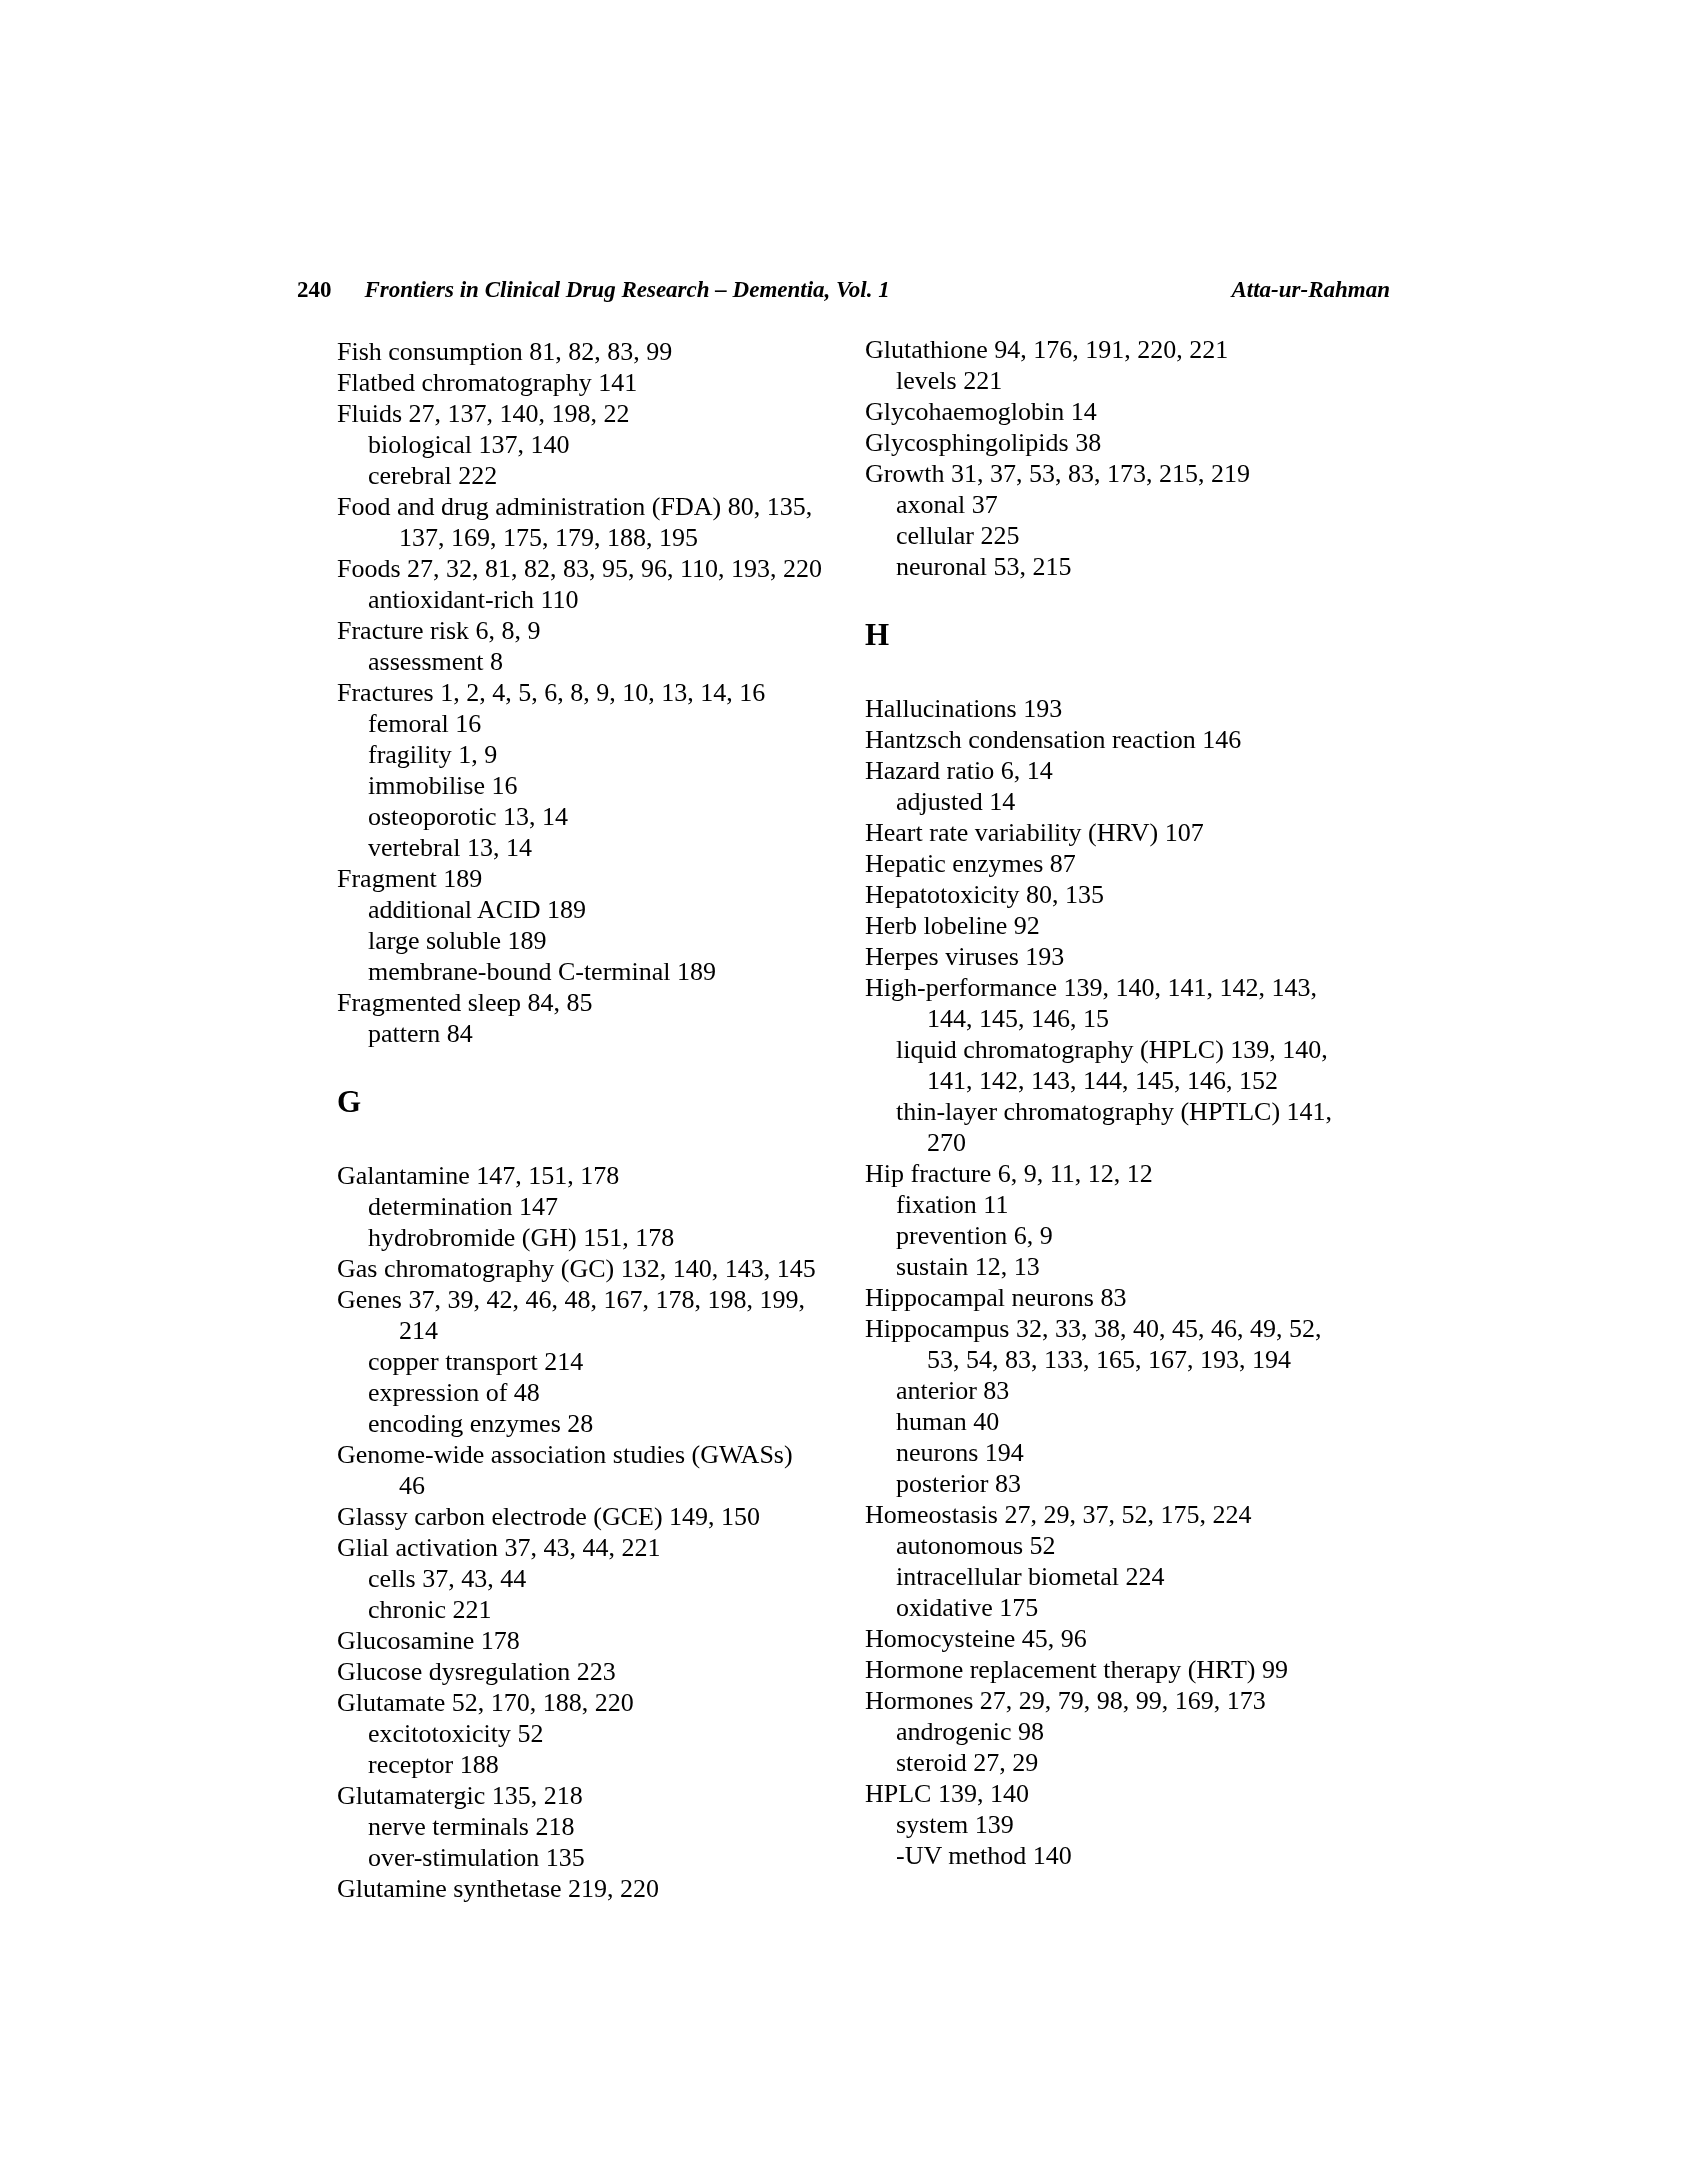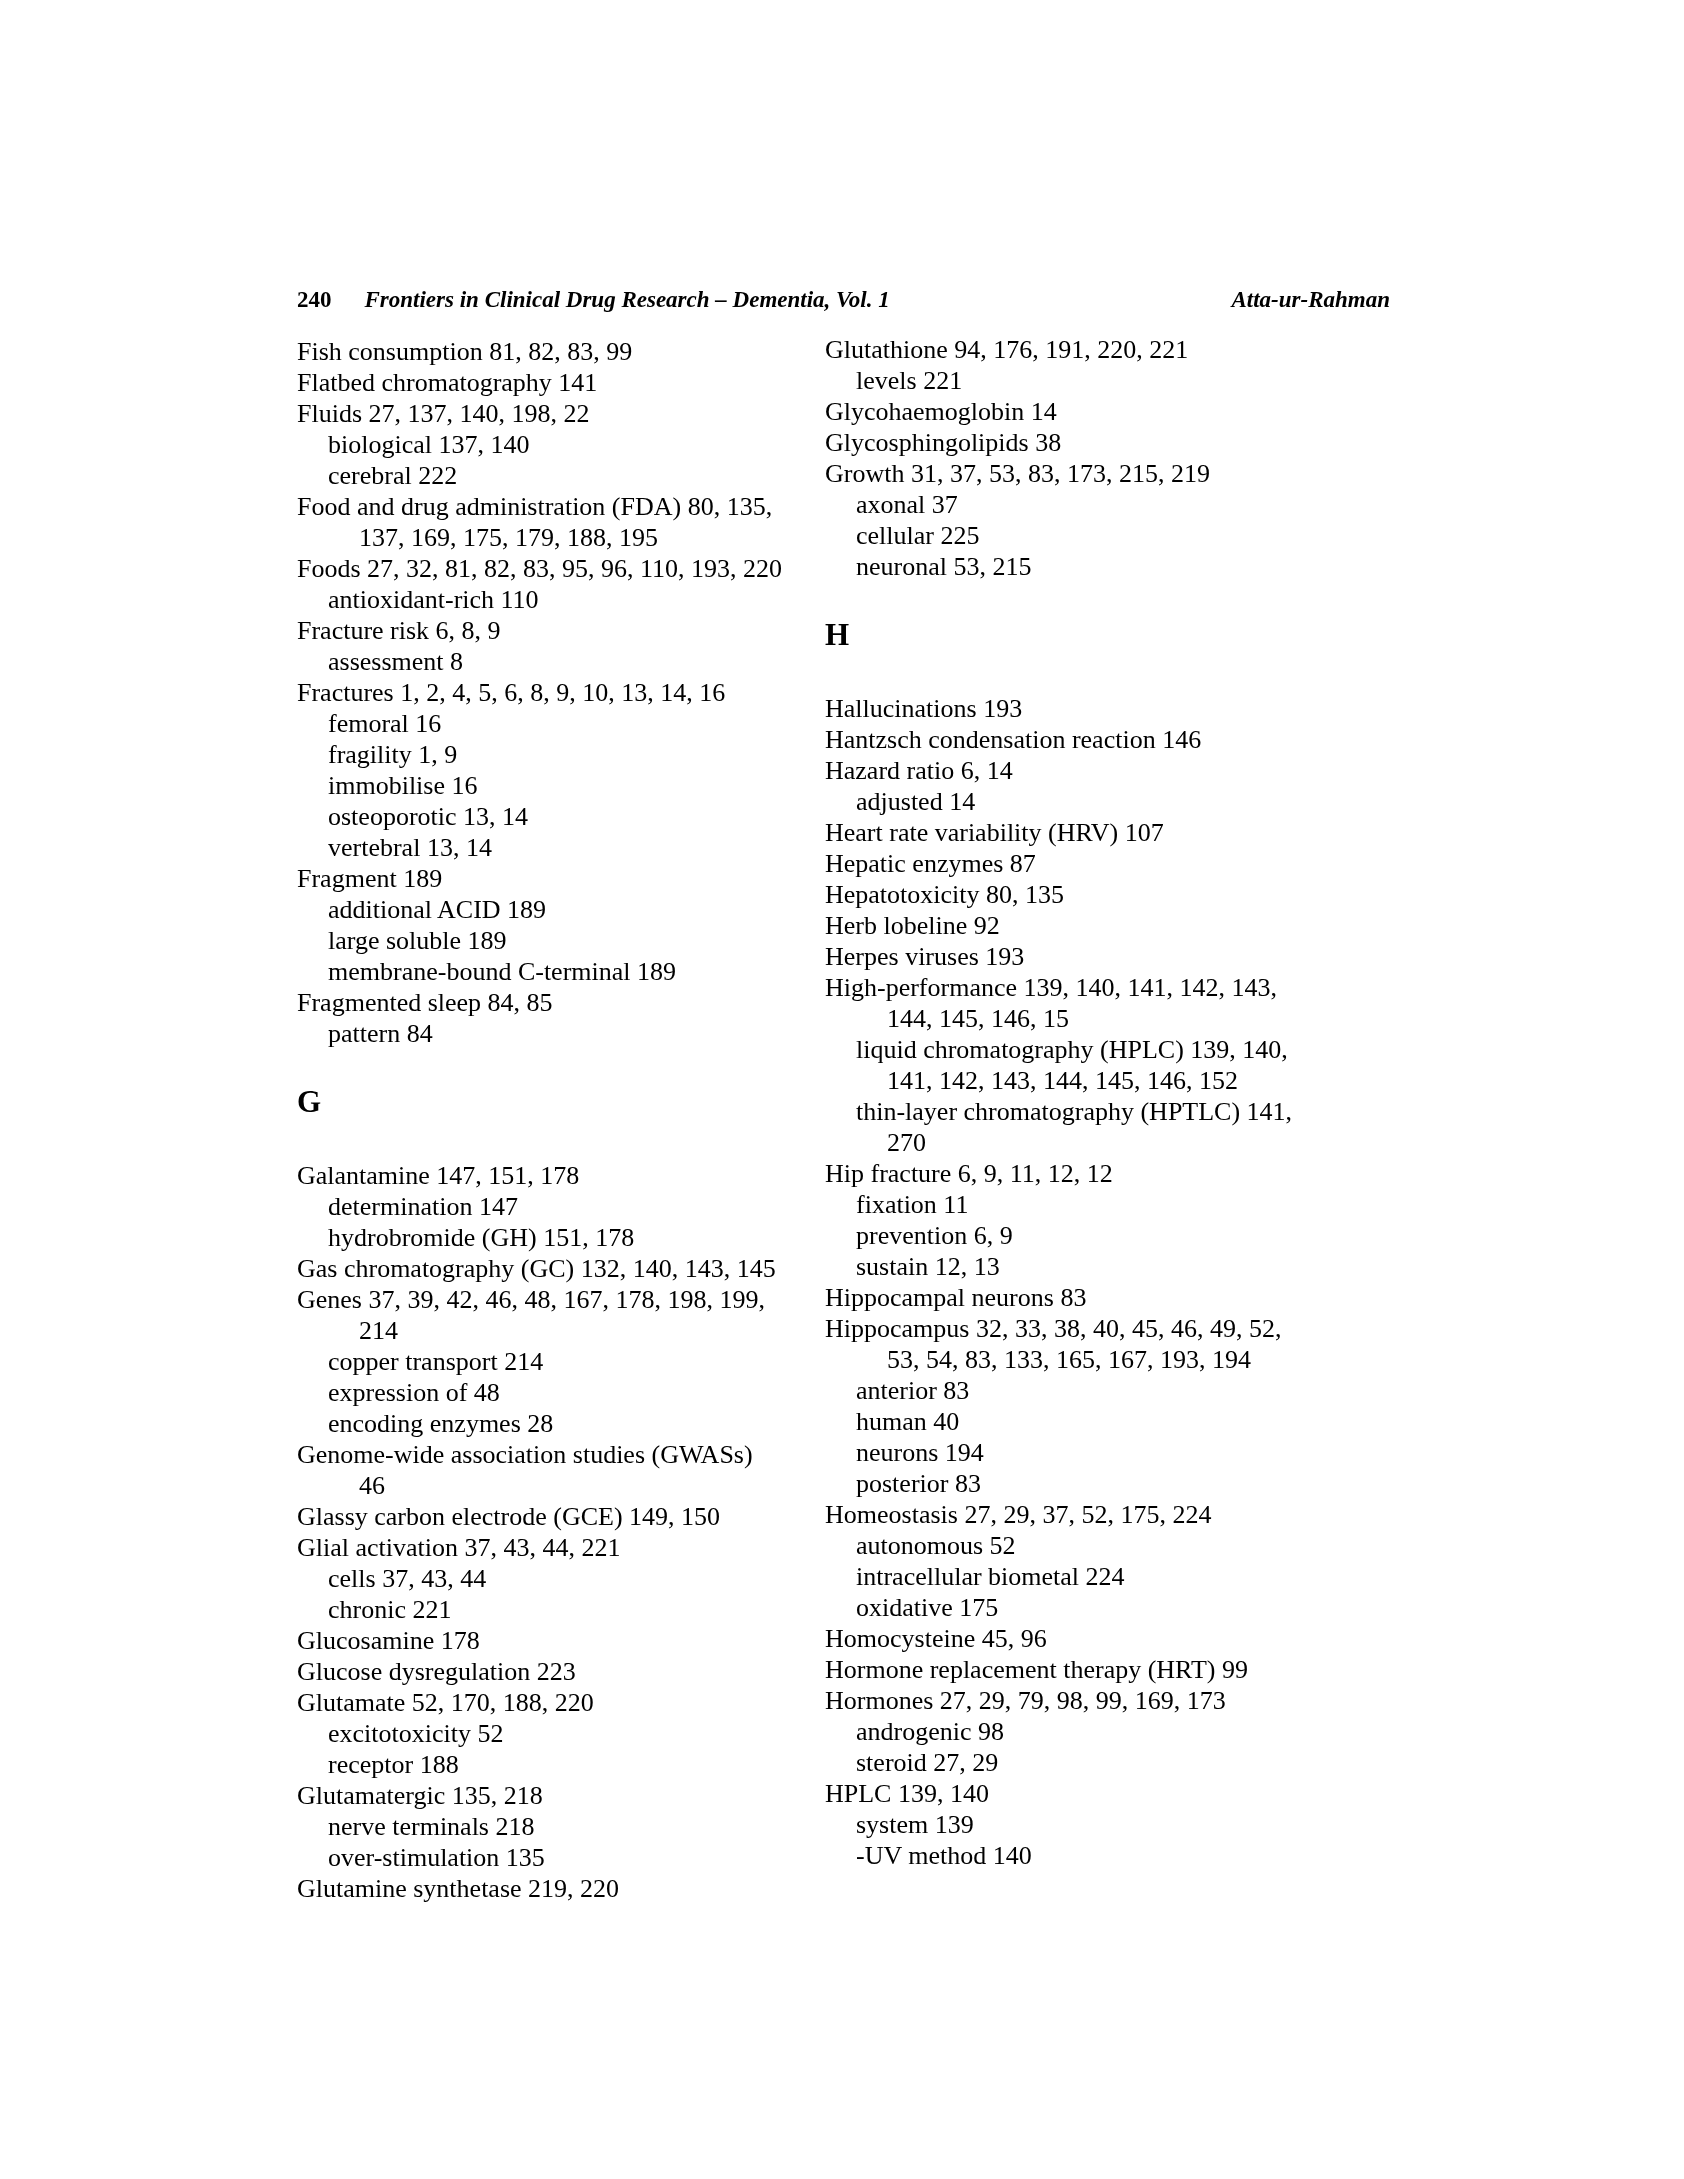--- a/index.html
+++ b/index.html
@@ -12,21 +12,21 @@
     width: 1684px;
     height: 2179px;
     background: #ffffff;
     font-family: "Liberation Serif", serif;
     color: #000000;
     overflow: hidden;
   }
   .header {
     position: absolute;
     left: 297px;
-    top: 287px;
+    top: 277px;
     width: 1093px;
     display: flex;
     justify-content: space-between;
     align-items: baseline;
     font-size: 23px;
     font-weight: bold;
     white-space: nowrap;
   }
   .header-left {
     display: flex;
@@ -35,20 +35,21 @@
   }
   .booktitle, .author {
     font-style: italic;
     margin-left: 13px;
   }
   .col {
     position: absolute;
     width: 579px;
     font-size: 26px;
     white-space: nowrap;
+    margin-left: 40px;
   }
   .col-left  { left: 297px; top: 336px; }
   .col-right { left: 825px; top: 334px; }
   .line {
     line-height: 31px;
     height: 31px;
   }
   .line.entry { padding-left: 0; }
   .line.sub   { padding-left: 31px; }
   .line.wrap  { padding-left: 62px; }

